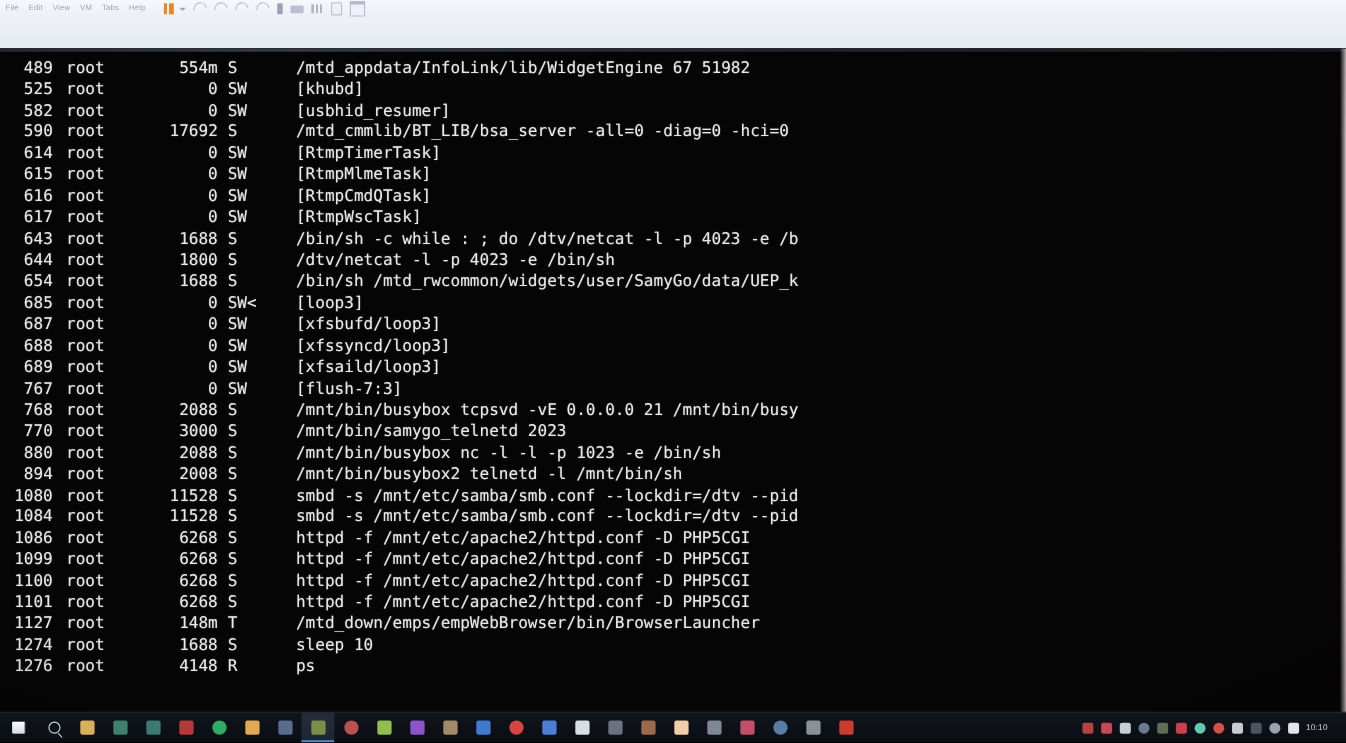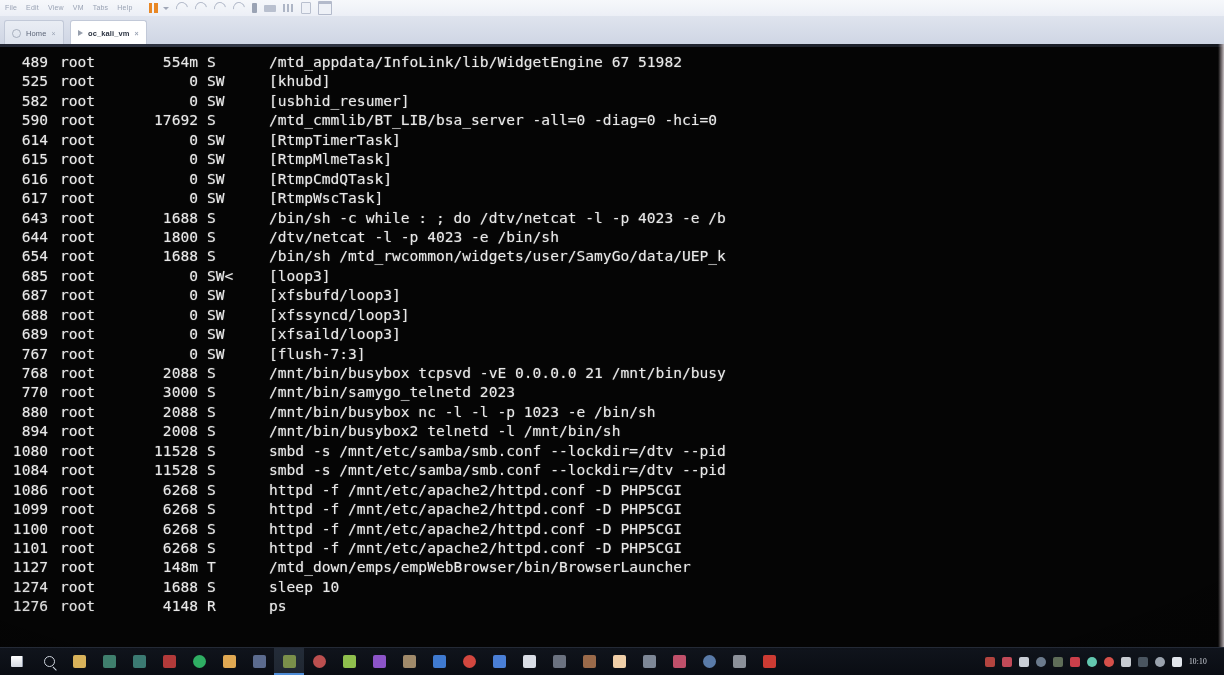--- a/index.html
+++ b/index.html
@@ -87,21 +87,21 @@
   .tb-apps{display:flex;align-items:center;}
   .tb-item{width:30px;height:27px;display:flex;align-items:center;justify-content:center;position:relative;}
   .tb-item.active{background:rgba(110,130,160,.22);box-shadow:inset 0 -2px 0 #4e8cd6;}
   .ic{width:13px;height:13px;border-radius:2px;filter:blur(0.35px);}
   .ic.round{border-radius:50%;}
   .tb-tray{margin-left:auto;display:flex;align-items:center;gap:0;padding-right:4px;}
   .tray-item{width:17px;height:27px;display:flex;align-items:center;justify-content:center;}
   .ic-sm{width:10px;height:10px;border-radius:2px;filter:blur(0.4px);}
   .ic-sm.round{border-radius:50%;}
   .tray-clock{font-size:7.5px;color:#d6dae2;padding:0 5px 0 3px;line-height:27px;
-     filter:blur(0.45px);white-space:nowrap;letter-spacing:.2px;font-family:Liberation Serif, serif;}
+     filter:blur(0.45px);white-space:nowrap;letter-spacing:.2px;}
   .tray-show{width:8px;height:27px;}
 </style>
 </head>
 <body>
 
 <div id="app">
 
   <div class="vm-chrome">
 
     <div class="vm-menubar">
@@ -121,32 +121,20 @@
         <span class="tb-arc"></span>
         <span class="tb-arc"></span>
         <span class="tb-bar"></span>
         <span class="tb-wide"></span>
         <span class="tb-dots"></span>
         <span class="tb-page"></span>
         <span class="tb-full"></span>
       </div>
     </div>
 
-    <div class="vm-tabbar">
-      <div class="vm-tab home">
-        <span class="tab-home-ico"></span>
-        <span class="vm-tab-label">Home</span>
-        <span class="vm-tab-x">×</span>
-      </div>
-      <div class="vm-tab active">
-        <span class="tab-vm-ico"></span>
-        <span class="vm-tab-label">oc_kali_vm</span>
-        <span class="vm-tab-x">×</span>
-      </div>
-    </div>
   </div>
 
   <div class="vm-screen">
     <div class="screen-topglow"></div>
     <div class="term" id="term">
         <div class="trow"><span class="c-pid">489</span><span class="c-user">root</span><span class="c-vsz">554m</span><span class="c-stat">S</span><span class="c-cmd">/mtd_appdata/InfoLink/lib/WidgetEngine 67 51982</span></div>
         <div class="trow"><span class="c-pid">525</span><span class="c-user">root</span><span class="c-vsz">0</span><span class="c-stat">SW</span><span class="c-cmd">[khubd]</span></div>
         <div class="trow"><span class="c-pid">582</span><span class="c-user">root</span><span class="c-vsz">0</span><span class="c-stat">SW</span><span class="c-cmd">[usbhid_resumer]</span></div>
         <div class="trow"><span class="c-pid">590</span><span class="c-user">root</span><span class="c-vsz">17692</span><span class="c-stat">S</span><span class="c-cmd">/mtd_cmmlib/BT_LIB/bsa_server -all=0 -diag=0 -hci=0</span></div>
         <div class="trow"><span class="c-pid">614</span><span class="c-user">root</span><span class="c-vsz">0</span><span class="c-stat">SW</span><span class="c-cmd">[RtmpTimerTask]</span></div>

